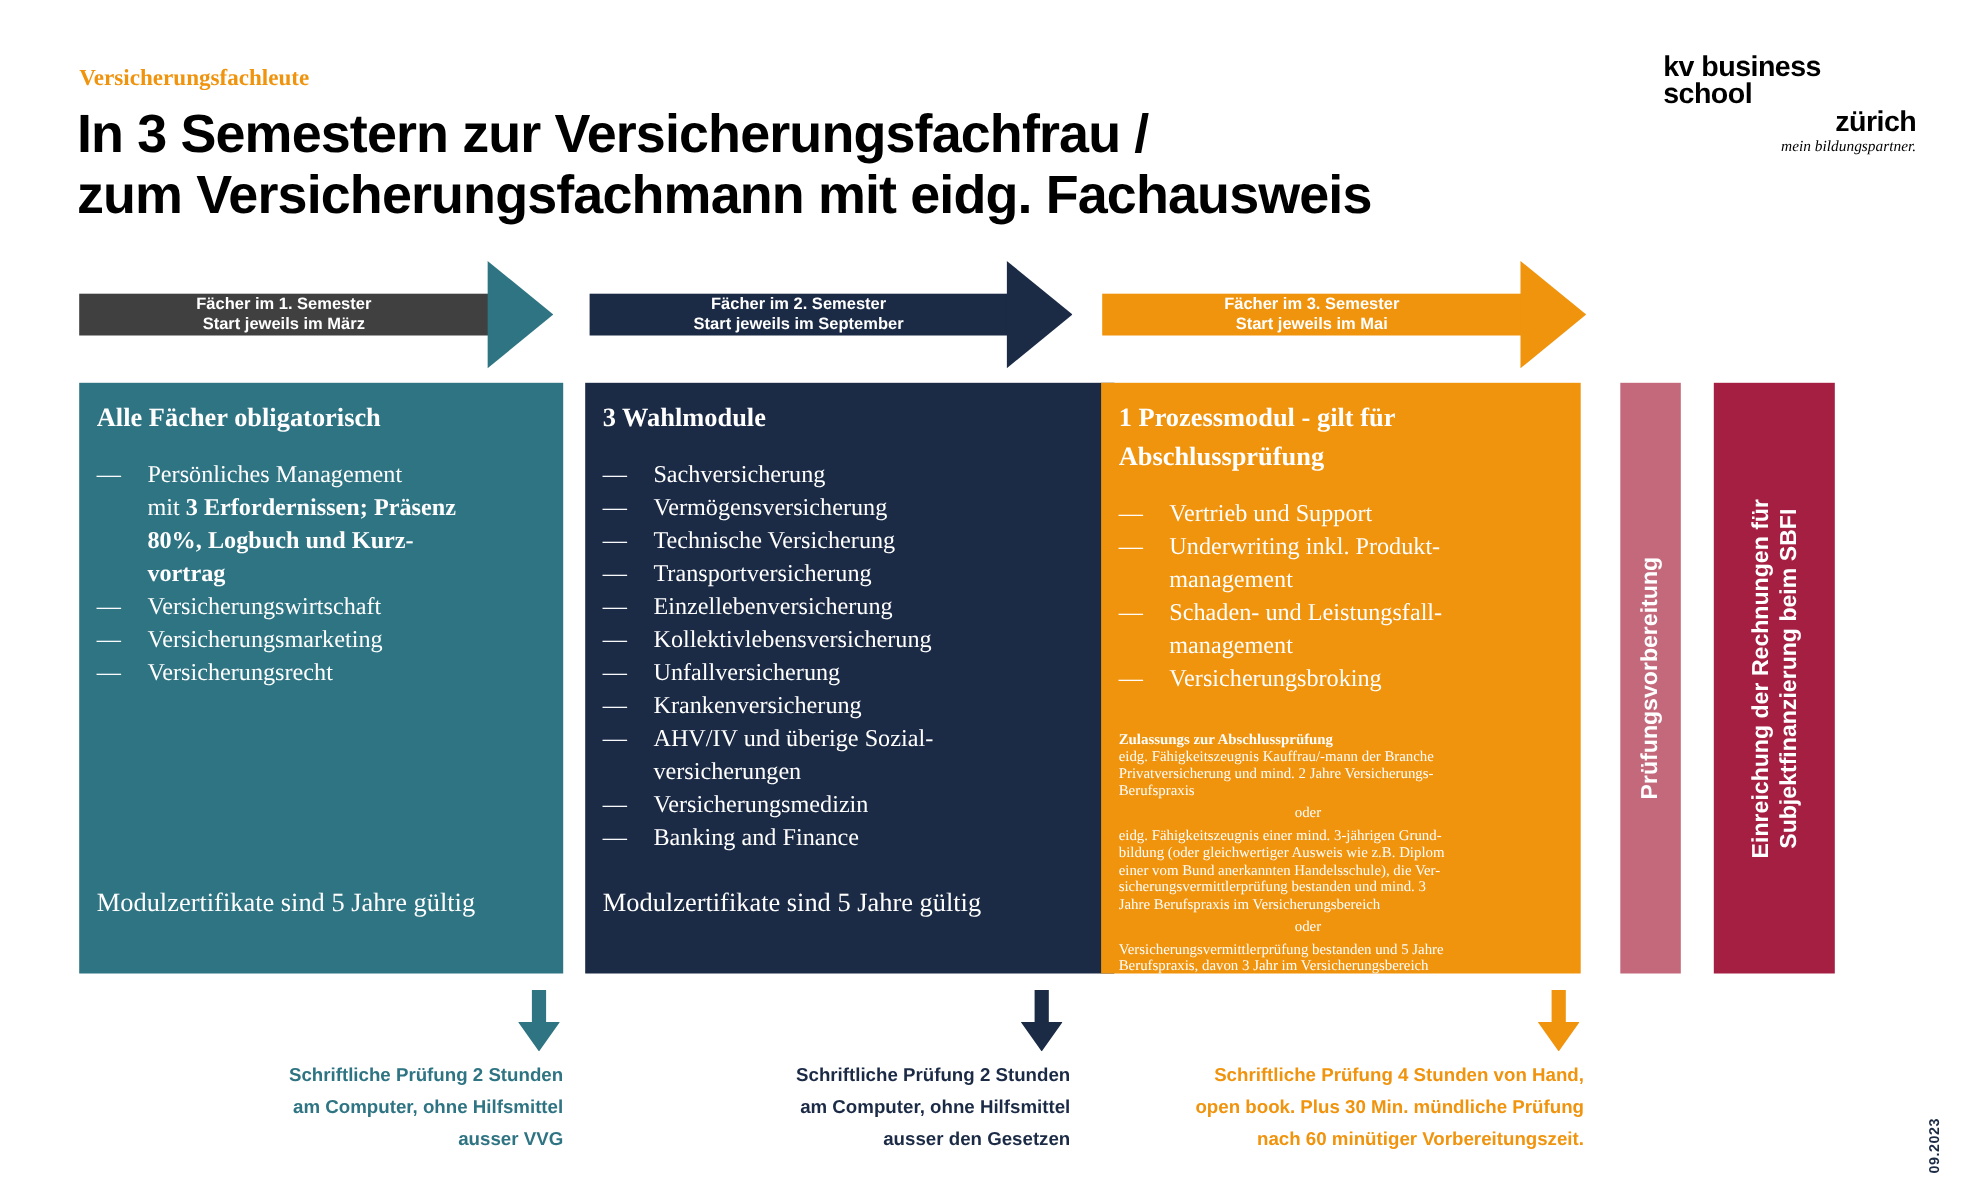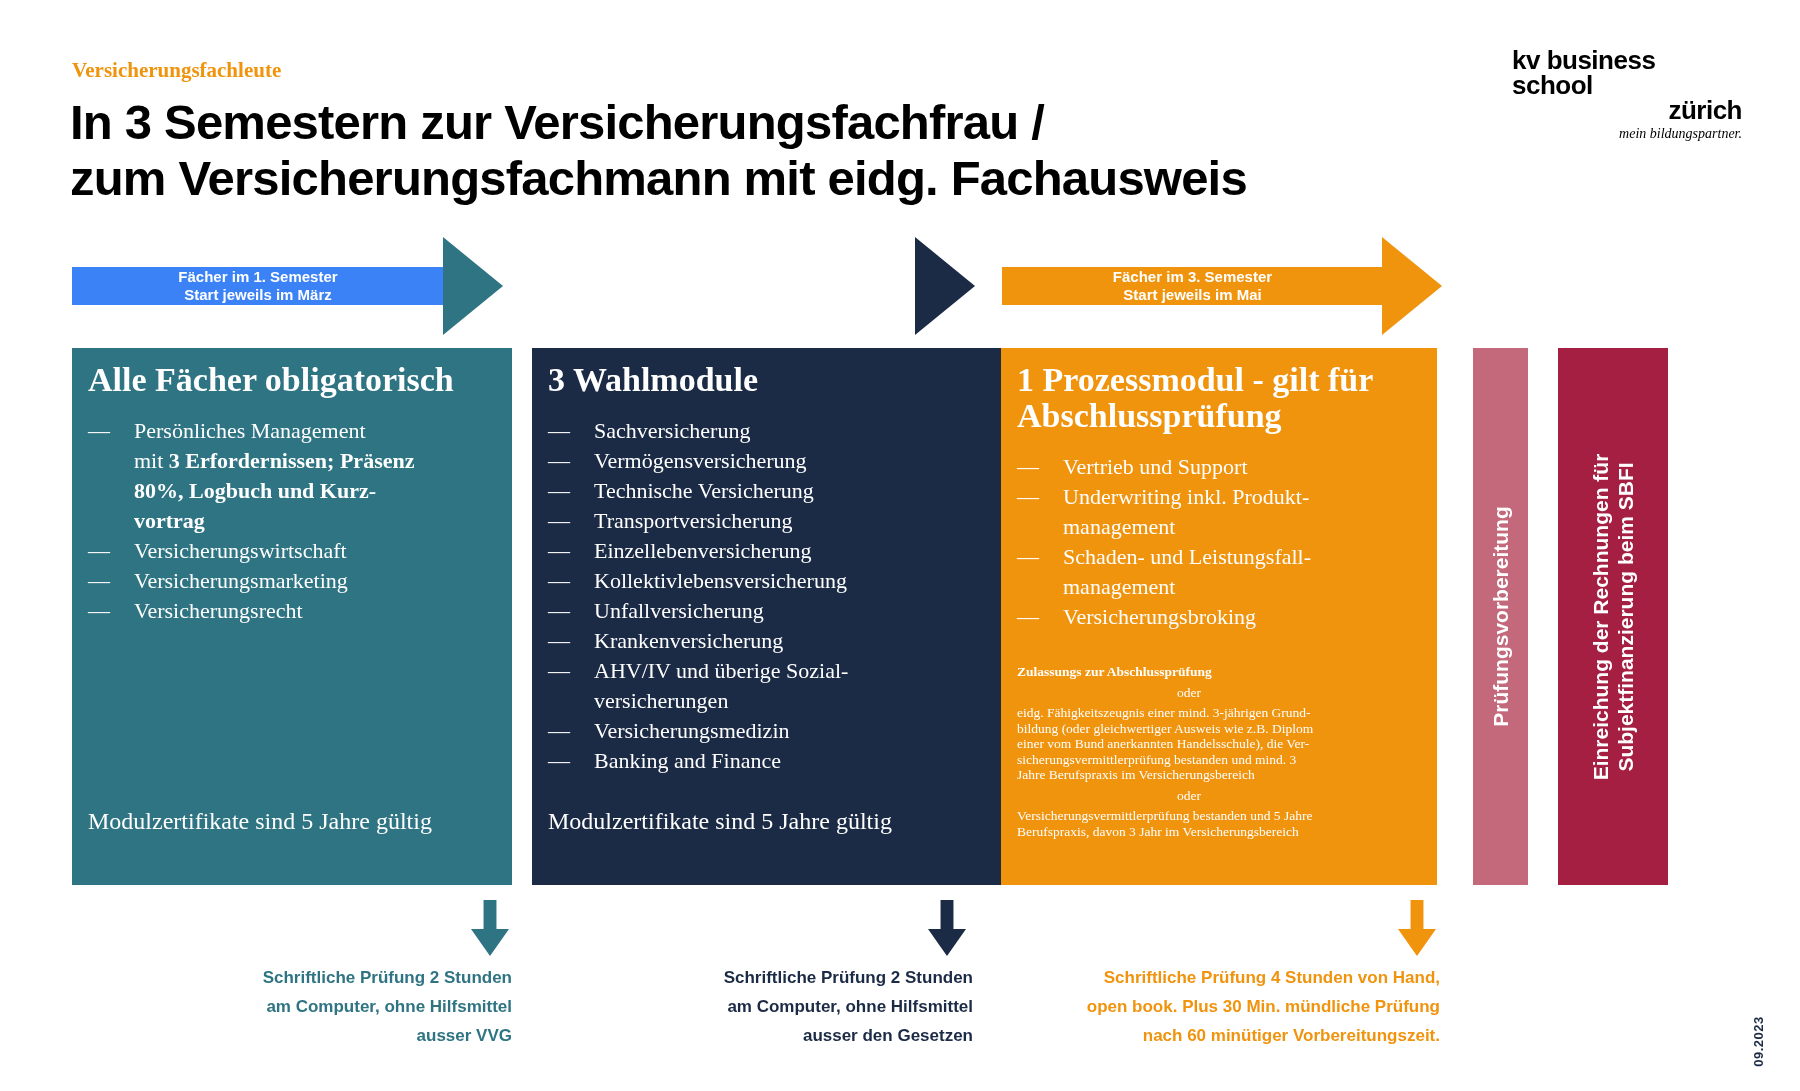--- a/index.html
+++ b/index.html
@@ -13,35 +13,35 @@
 
   .logo{position:absolute;left:1512px;top:48px;width:230px;color:#000000;}
   .logo-l1{font-size:26px;font-weight:700;line-height:25px;letter-spacing:-0.5px;}
   .logo-l2{font-size:26px;font-weight:700;line-height:25px;margin-left:22px;letter-spacing:-0.5px;text-align:right;}
   .logo-tag{font-family:"Liberation Serif",serif;font-style:italic;font-size:14px;
             text-align:right;margin-top:3px;}
 
   .band{position:absolute;top:267px;height:38px;display:flex;flex-direction:column;
         justify-content:center;color:#fff;font-weight:700;font-size:15px;line-height:18px;
         text-align:center;}
-  .band1{left:72px;width:372px;background:#3b82f6;}
+  .band1{left:72px;width:372px;background:#404040;}
   .band2{left:536px;width:380px;background:#1B2A45;}
   .band3{left:1002px;width:381px;background:#F0930D;}
   .head{position:absolute;top:237px;width:60px;height:98px;
         clip-path:polygon(0 0,100% 50%,0 100%);}
   .head1{left:443px;background:#2F7483;}
   .head2{left:915px;background:#1B2A45;}
   .head3{left:1382px;background:#F0930D;}
 
   .box{position:absolute;top:348px;height:537px;box-sizing:border-box;padding:14px 16px;
        color:#fff;font-family:"Liberation Serif",serif;}
   .box1{left:72px;width:440px;background:#2F7483;}
   .box2{left:532px;width:481px;background:#1B2A45;}
   .box3{left:1001px;width:436px;background:#F0930D;}
-  .box h2{margin:0 0 18px 0;font-size:34px;line-height:36px;font-weight:700;}
+  .box h2{margin:0 0 18px 0;font-size:24px;line-height:36px;font-weight:700;}
   .modules{list-style:none;margin:0;padding:0;font-size:22px;line-height:30px;}
   .modules li{position:relative;padding-left:46px;}
   .modules .dash{position:absolute;left:0;top:0;}
   .b{font-weight:700;}
   .footnote{position:absolute;left:16px;bottom:50px;font-size:24px;}
 
   .admission{margin-top:32px;font-size:13.5px;line-height:15.5px;}
   .adm-title{font-weight:700;}
   .adm-para{margin:0;}
   .adm-oder{text-align:center;margin:5px 60px 5px 0;}
@@ -79,20 +79,21 @@
   <h1 class="title">In 3 Semestern zur Versicherungsfachfrau /<br>zum Versicherungsfachmann mit eidg. Fachausweis</h1>
 
   <div class="logo">
     <div class="logo-l1">kv business school</div>
     <div class="logo-l2">zürich</div>
     <div class="logo-tag">mein bildungspartner.</div>
   </div>
 
   <div class="band band1">Fächer im 1. Semester<br>Start jeweils im März</div>
   <div class="head head1"></div>
+  <div class="band band2">Fächer im 2. Semester<br>Start jeweils im September</div>
   <div class="head head2"></div>
   <div class="band band3">Fächer im 3. Semester<br>Start jeweils im Mai</div>
   <div class="head head3"></div>
 
   <section class="box box1">
     <h2>Alle Fächer obligatorisch</h2>
     <ul class="modules">
         <li><span class="dash">—</span><span>Persönliches Management</span><br><span>mit </span><span class="b">3 Erfordernissen; Präsenz</span><br><span class="b">80%, Logbuch und Kurz-</span><br><span class="b">vortrag</span></li>
         <li><span class="dash">—</span><span>Versicherungswirtschaft</span></li>
         <li><span class="dash">—</span><span>Versicherungsmarketing</span></li>
@@ -122,20 +123,21 @@
   <section class="box box3">
     <h2>1 Prozessmodul - gilt für<br>Abschlussprüfung</h2>
     <ul class="modules">
         <li><span class="dash">—</span><span>Vertrieb und Support</span></li>
         <li><span class="dash">—</span><span>Underwriting inkl. Produkt-</span><br><span>management</span></li>
         <li><span class="dash">—</span><span>Schaden- und Leistungsfall-</span><br><span>management</span></li>
         <li><span class="dash">—</span><span>Versicherungsbroking</span></li>
       </ul>
     <div class="admission">
       <div class="adm-title">Zulassungs zur Abschlussprüfung</div>
+      <p class="adm-para">eidg. Fähigkeitszeugnis Kauffrau/-mann der Branche<br>Privatversicherung und mind. 2 Jahre Versicherungs-<br>Berufspraxis</p>
       <div class="adm-oder">oder</div>
       <p class="adm-para">eidg. Fähigkeitszeugnis einer mind. 3-jährigen Grund-<br>bildung (oder gleichwertiger Ausweis wie z.B. Diplom<br>einer vom Bund anerkannten Handelsschule), die Ver-<br>sicherungsvermittlerprüfung bestanden und mind. 3<br>Jahre Berufspraxis im Versicherungsbereich</p>
       <div class="adm-oder">oder</div>
       <p class="adm-para">Versicherungsvermittlerprüfung bestanden und 5 Jahre<br>Berufspraxis, davon 3 Jahr im Versicherungsbereich</p>
     </div>
   </section>
 
   <div class="vbar rose">
     <div class="vlabel">Prüfungsvorbereitung</div>
   </div>

